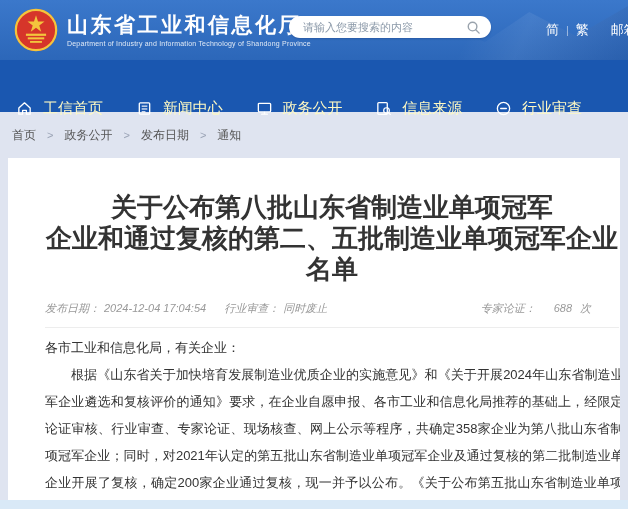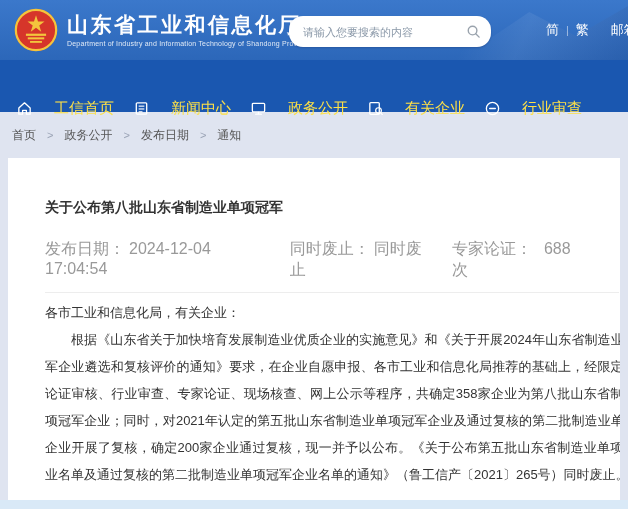--- a/index.html
+++ b/index.html
@@ -28,21 +28,21 @@
     pointer-events:none;
   }
   .logo-link { display:flex; align-items:center; cursor:pointer; z-index:1; }
   .emblem { width:44px; height:44px; flex:0 0 auto; }
   .site-block { margin-left:9px; color:#fff; }
   .site-name { font-size:21px; font-weight:bold; letter-spacing:2.5px; line-height:24px; }
   .site-en { font-size:7px; opacity:.85; letter-spacing:.2px; margin-top:3px; }
 
   .search {
     position:absolute; left:289px; top:16px;
-    width:202px; height:31px;
+    width:202px; height:22px;
     background:#fff; border-radius:14px;
     display:flex; align-items:center;
     padding:0 10px 0 14px;
     box-shadow:0 1px 2px rgba(0,0,40,.18);
     z-index:2;
   }
   .search input {
     border:none; outline:none; flex:1; font-size:11px; color:#333;
     background:transparent; font-family:inherit; min-width:0;
   }
@@ -57,51 +57,51 @@
   .header-links .lang { cursor:pointer; }
   .header-links .sep { margin:0 7px; opacity:.55; font-size:11px; }
   .header-links .mail { margin-left:22px; cursor:pointer; }
 
   
   .nav {
     height:52px; background:#1a57b0;
     display:flex; align-items:center; justify-content:space-between;
     padding:0 46px 0 16px;
   }
-  .nav-item { display:flex; align-items:center; gap:21px; color:#fde047; font-size:15px; cursor:pointer;margin-top:44px; }
+  .nav-item { display:flex; align-items:center; gap:10px; color:#fef9c3; font-size:15px; cursor:pointer;margin-top:44px; }
   .nav-item svg { width:17px; height:17px; display:block; }
 
   
   .breadcrumb {
     height:46px; display:flex; align-items:center;
     padding:0 12px; font-size:12px; color:#555;
   }
   .crumb { cursor:pointer;text-align:center; }
   .crumb-sep { color:#9aa3b5; margin:0 11px; font-size:11px; }
 
   
   .card {
     margin:0 8px; background:#fff;
     height:342px; overflow:hidden;
     padding:34px 0 0 37px;
   }
   .article-title {
-    width:574px; 
-    font-size:14px; font-weight:bold; color:#333;
+    width:574px; text-align:center;
+    font-size:26px; font-weight:bold; color:#333;
     line-height:31px;
   }
   .meta {
     width:574px; margin-top:16px;
     display:flex; align-items:flex-start;
-    font-size:16px; color:#999;
+    font-size:11px; color:#999;font-style:italic;
   }
   .meta .pair { margin-right:18px; }
   .meta .label { margin-right:4px; }
   .meta .views { margin-left:auto; padding-right:28px; }
-  .meta .views .num { margin:0 8px 0 12px; }
+  .meta .views .num { margin:0 8px 0 18px; }
   .divider { width:574px; border-top:1px solid #ededed; margin:11px 0 6px; }
 
   .article-body { width:618px; font-size:13px; color:#333; line-height:27px; text-align:justify; }
   .article-body p.indent { text-indent:2em; }
 
   .bottom-strip { height:9px; background:#d9e9f7; }
 </style>
 </head>
 <body>
 
@@ -160,21 +160,21 @@
       <line x1="6" y1="15" x2="12" y2="15" stroke="#fff" stroke-width="1.4" stroke-linecap="round"></line>
     </svg>
     <span>政务公开</span>
   </div>
   <div class="nav-item">
     <svg viewBox="0 0 18 18">
       <rect x="3" y="2.8" width="10" height="12.4" rx="1" fill="none" stroke="#fff" stroke-width="1.4"></rect>
       <circle cx="12.2" cy="11.2" r="3" fill="none" stroke="#fff" stroke-width="1.3"></circle>
       <line x1="14.3" y1="13.4" x2="16.2" y2="15.3" stroke="#fff" stroke-width="1.3" stroke-linecap="round"></line>
     </svg>
-    <span>有关企业</span>
+    <span>信息来源</span>
   </div>
   <div class="nav-item">
     <svg viewBox="0 0 18 18">
       <circle cx="9" cy="9" r="6.5" fill="none" stroke="#fff" stroke-width="1.4"></circle>
       <line x1="6" y1="9" x2="12" y2="9" stroke="#fff" stroke-width="1.4" stroke-linecap="round"></line>
     </svg>
     <span>行业审查</span>
   </div>
 </div>
 
@@ -184,28 +184,29 @@
   <span class="crumb">政务公开</span>
   <span class="crumb-sep">&gt;</span>
   <span class="crumb">发布日期</span>
   <span class="crumb-sep">&gt;</span>
   <span class="crumb">通知</span>
 </div>
 
 <div class="card">
   <div class="article-title">
     <div>关于公布第八批山东省制造业单项冠军</div>
+    <div>企业和通过复核的第二、五批制造业单项冠军企业名单</div>
   </div>
 
   <div class="meta">
     <span class="pair">
       <span class="label">发布日期：</span><span>2024-12-04 17:04:54</span>
     </span>
     <span class="pair">
-      <span class="label">同时废止：</span><span>同时废止</span>
+      <span class="label">行业审查：</span><span>同时废止</span>
     </span>
     <span class="views">
       <span>专家论证：</span><span class="num">688</span><span>次</span>
     </span>
   </div>
 
   <div class="divider"></div>
 
   <div class="article-body">
     <p>各市工业和信息化局，有关企业：</p>

